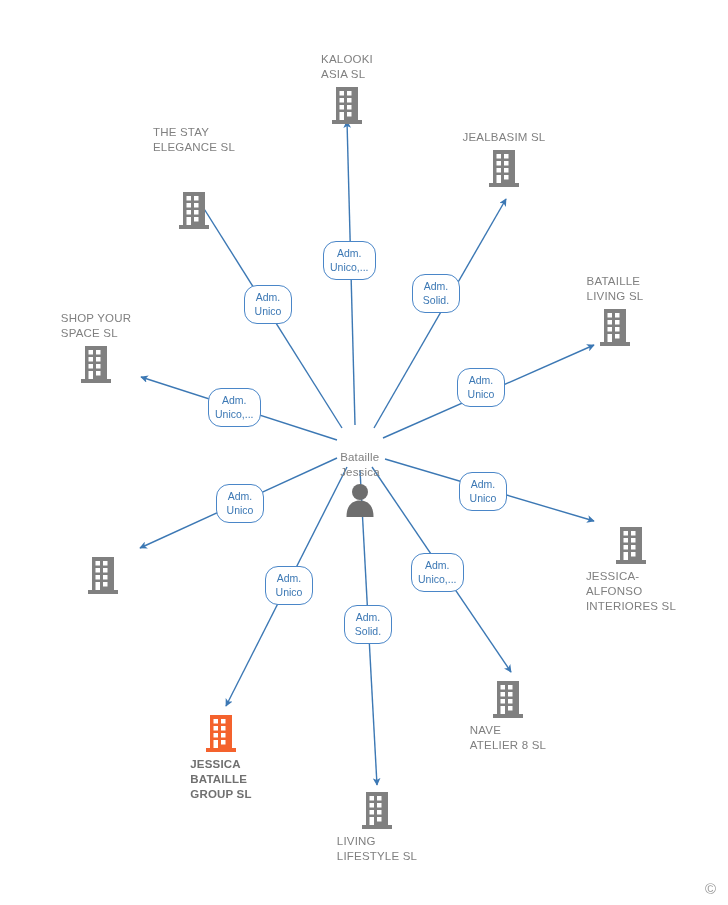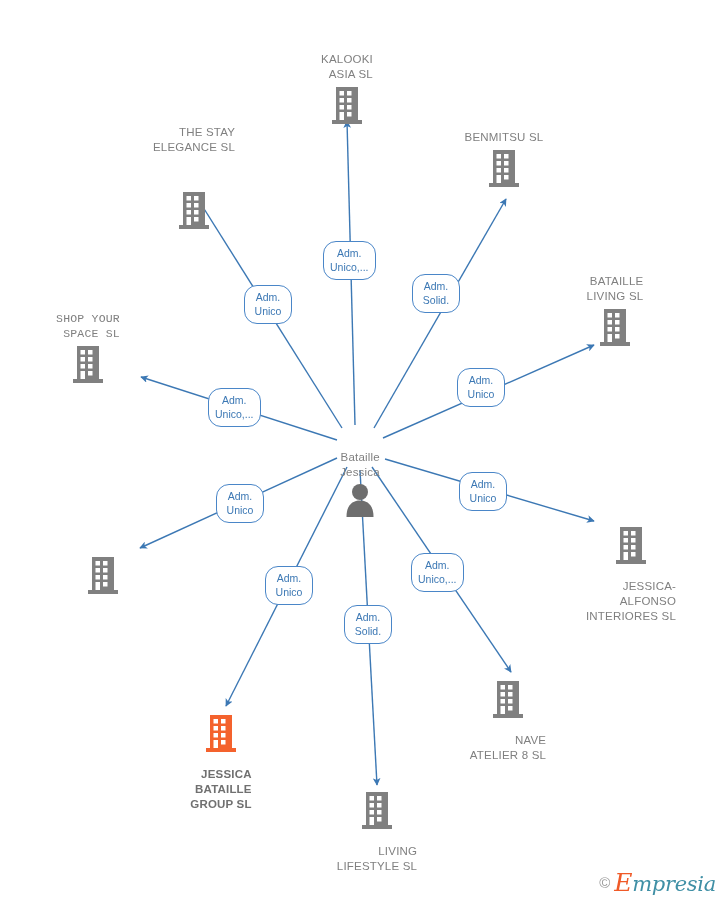--- a/index.html
+++ b/index.html
@@ -27,37 +27,37 @@
   }
 
   
   .node {
     position: absolute;
     width: 150px;
     margin-left: -75px;
     display: flex;
     flex-direction: column;
     align-items: center;
-    text-align: right;
+    text-align: left;
     line-height: 15px;
   }
   .node-label {
     font-size: 11.5px;
     color: #808080;
     letter-spacing: 0.2px;
     white-space: pre-line;
   }
   .node.highlight .node-label {
     font-weight: bold;
     color: #707070;
   }
   .node-icon {
     display: block;
   }
-  .node-label.below { margin-top: 12px; }
+  .node-label.below { margin-top: 2px; }
   .node-label.above { margin-bottom: 3px; }
 
   
   .edge-label {
     position: absolute;
     box-sizing: border-box;
     background: #ffffff;
     border: 1px solid #4a86c8;
     border-radius: 13px;
     color: #3c78b4;
@@ -146,21 +146,21 @@
             <rect x="17" y="6" width="4.5" height="4.5" fill="#ffffff"></rect>
             <rect x="9.5" y="13" width="4.5" height="4.5" fill="#ffffff"></rect>
             <rect x="17" y="13" width="4.5" height="4.5" fill="#ffffff"></rect>
             <rect x="9.5" y="20" width="4.5" height="4.5" fill="#ffffff"></rect>
             <rect x="17" y="20" width="4.5" height="4.5" fill="#ffffff"></rect>
             <rect x="9.5" y="27" width="4.5" height="8" fill="#ffffff"></rect>
             <rect x="17" y="27" width="4.5" height="4.5" fill="#ffffff"></rect>
           </svg></span>
       </div>
       <div class="node" style="left: 504px; top: 130px;">
-        <span class="node-label above">BENMITSU SL</span>
+        <span class="node-label above">JEALBASIM SL</span>
         <span class="node-icon"><svg width="34" height="40" viewBox="0 0 34 40" xmlns="http://www.w3.org/2000/svg">
             <rect x="6" y="2" width="22" height="33" fill="#808080"></rect>
             <rect x="2" y="35" width="30" height="4" fill="#808080"></rect>
             <rect x="9.5" y="6" width="4.5" height="4.5" fill="#ffffff"></rect>
             <rect x="17" y="6" width="4.5" height="4.5" fill="#ffffff"></rect>
             <rect x="9.5" y="13" width="4.5" height="4.5" fill="#ffffff"></rect>
             <rect x="17" y="13" width="4.5" height="4.5" fill="#ffffff"></rect>
             <rect x="9.5" y="20" width="4.5" height="4.5" fill="#ffffff"></rect>
             <rect x="17" y="20" width="4.5" height="4.5" fill="#ffffff"></rect>
             <rect x="9.5" y="27" width="4.5" height="8" fill="#ffffff"></rect>
@@ -176,21 +176,21 @@
             <rect x="9.5" y="6" width="4.5" height="4.5" fill="#ffffff"></rect>
             <rect x="17" y="6" width="4.5" height="4.5" fill="#ffffff"></rect>
             <rect x="9.5" y="13" width="4.5" height="4.5" fill="#ffffff"></rect>
             <rect x="17" y="13" width="4.5" height="4.5" fill="#ffffff"></rect>
             <rect x="9.5" y="20" width="4.5" height="4.5" fill="#ffffff"></rect>
             <rect x="17" y="20" width="4.5" height="4.5" fill="#ffffff"></rect>
             <rect x="9.5" y="27" width="4.5" height="8" fill="#ffffff"></rect>
             <rect x="17" y="27" width="4.5" height="4.5" fill="#ffffff"></rect>
           </svg></span>
       </div>
-      <div class="node" style="left: 88px; top: 311px; font-family: Liberation Mono, monospace;">
+      <div class="node" style="left: 96px; top: 311px;">
         <span class="node-label above">SHOP YOUR
 SPACE  SL</span>
         <span class="node-icon"><svg width="34" height="40" viewBox="0 0 34 40" xmlns="http://www.w3.org/2000/svg">
             <rect x="6" y="2" width="22" height="33" fill="#808080"></rect>
             <rect x="2" y="35" width="30" height="4" fill="#808080"></rect>
             <rect x="9.5" y="6" width="4.5" height="4.5" fill="#ffffff"></rect>
             <rect x="17" y="6" width="4.5" height="4.5" fill="#ffffff"></rect>
             <rect x="9.5" y="13" width="4.5" height="4.5" fill="#ffffff"></rect>
             <rect x="17" y="13" width="4.5" height="4.5" fill="#ffffff"></rect>
             <rect x="9.5" y="20" width="4.5" height="4.5" fill="#ffffff"></rect>
@@ -307,15 +307,14 @@
       <div class="edge-label" style="left: 265px; top: 566px;">Adm.
 Unico</div>
       <div class="edge-label" style="left: 344px; top: 605px;">Adm.
 Solid.</div>
       <div class="edge-label" style="left: 411px; top: 553px;">Adm.
 Unico,...</div>
     </div>
 
   <div id="watermark">
     <span class="copy">©</span>
-    <span class="brand"><span class="cap">E</span><span>mpresia</span></span>
   </div>
 </div>
 
 </body></html>

